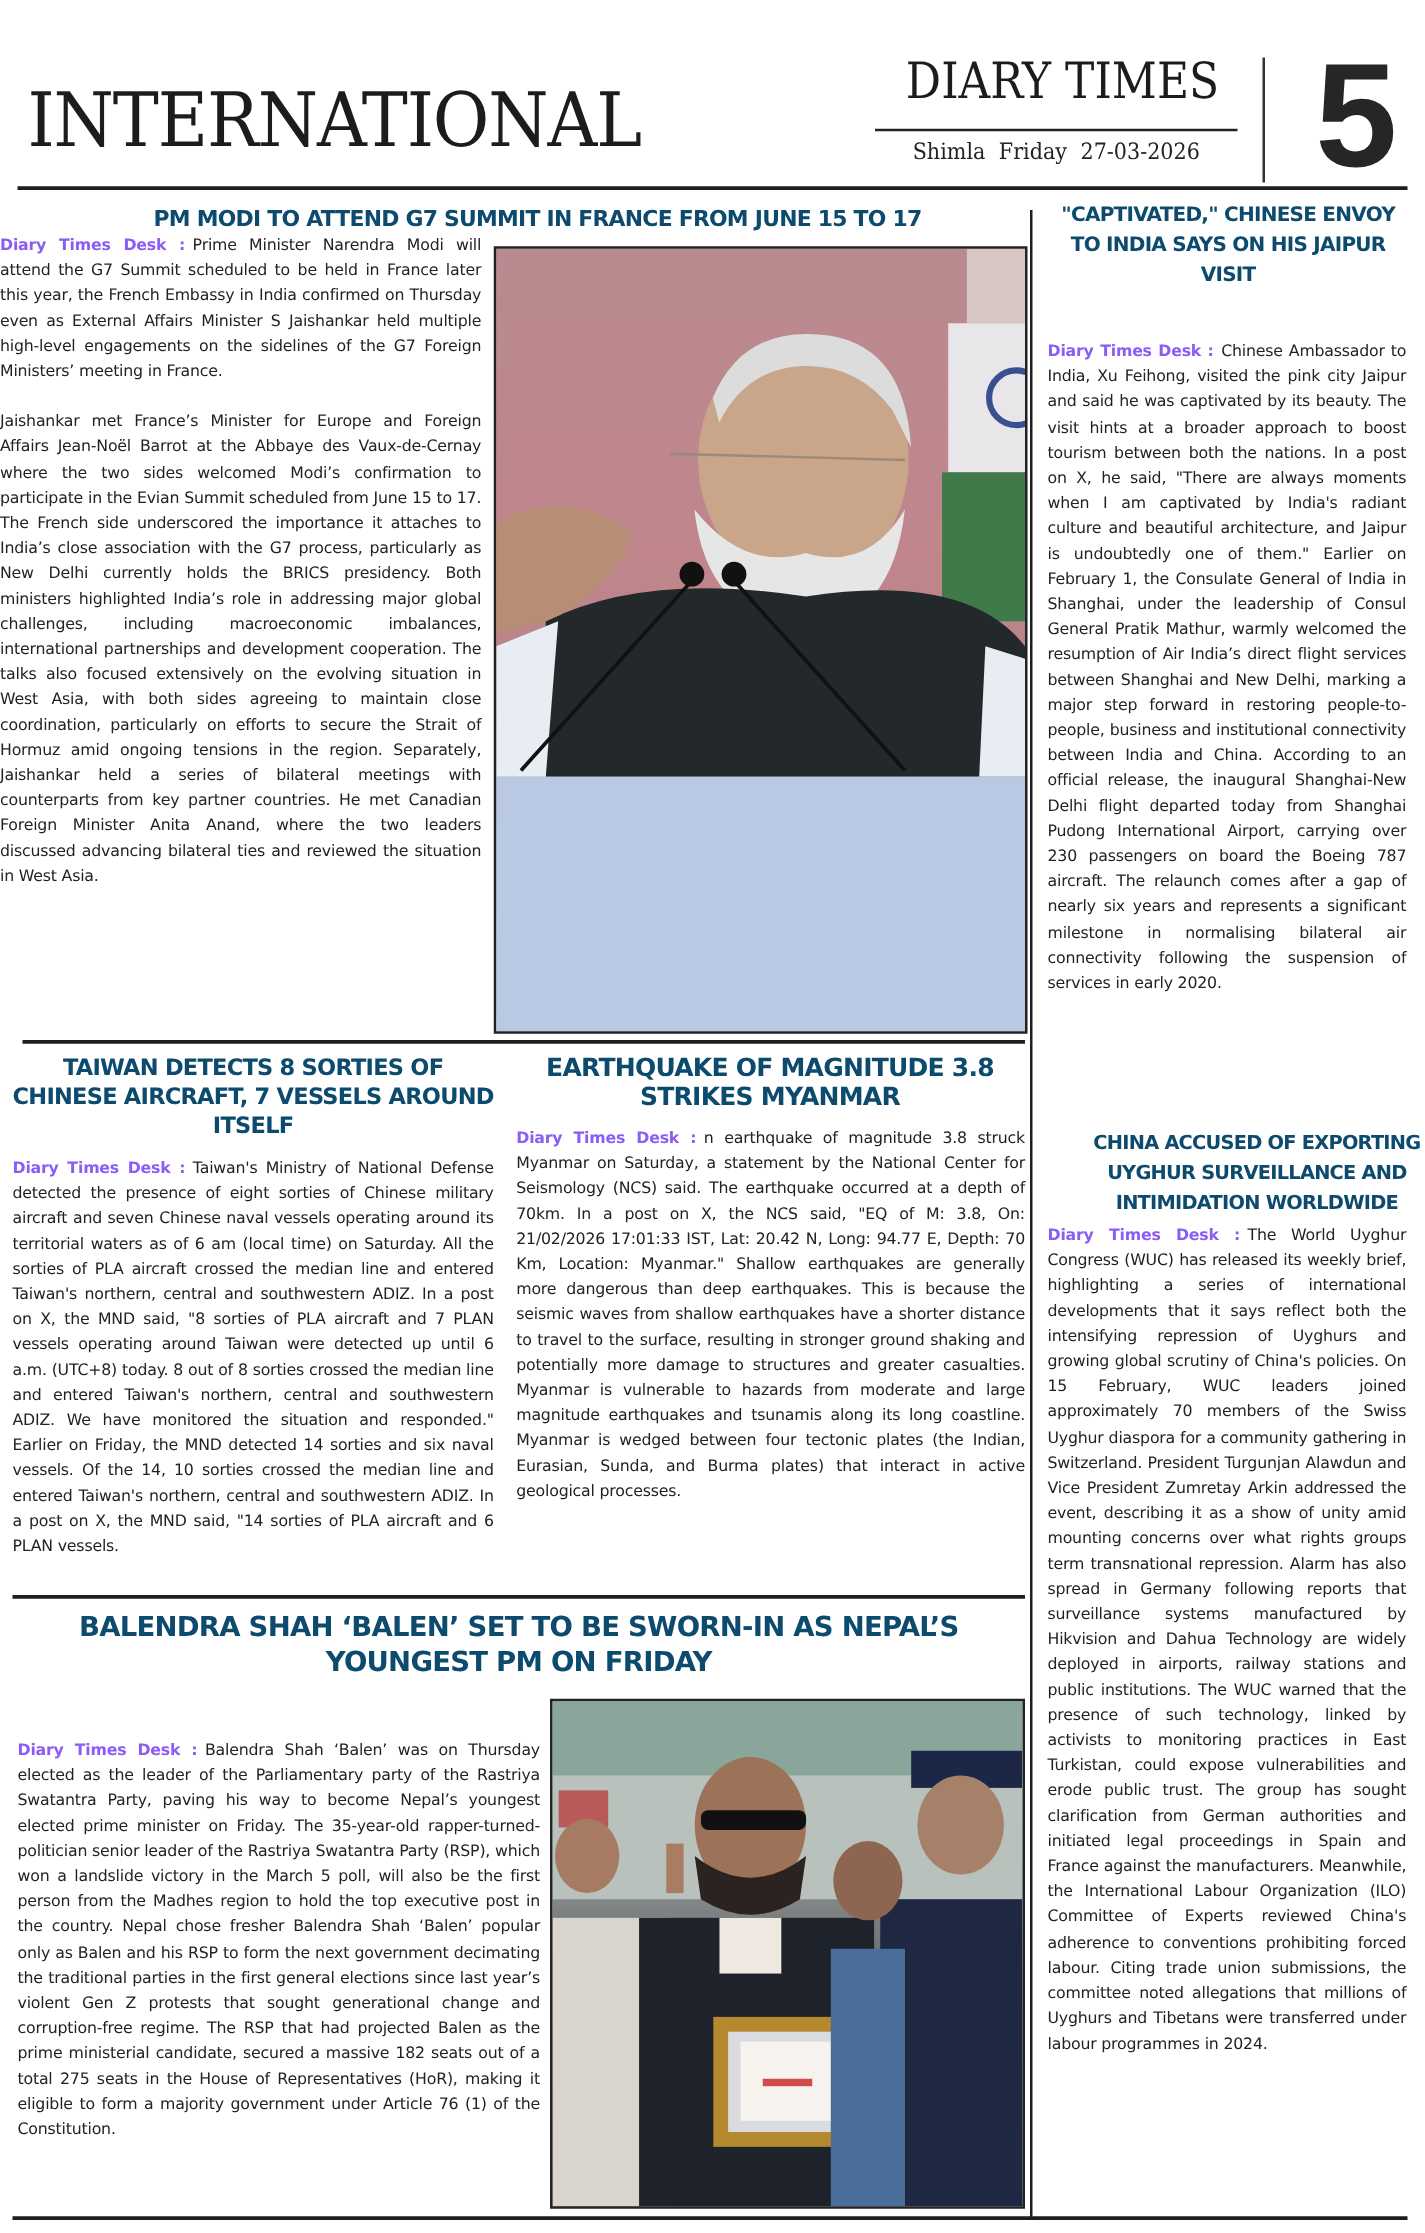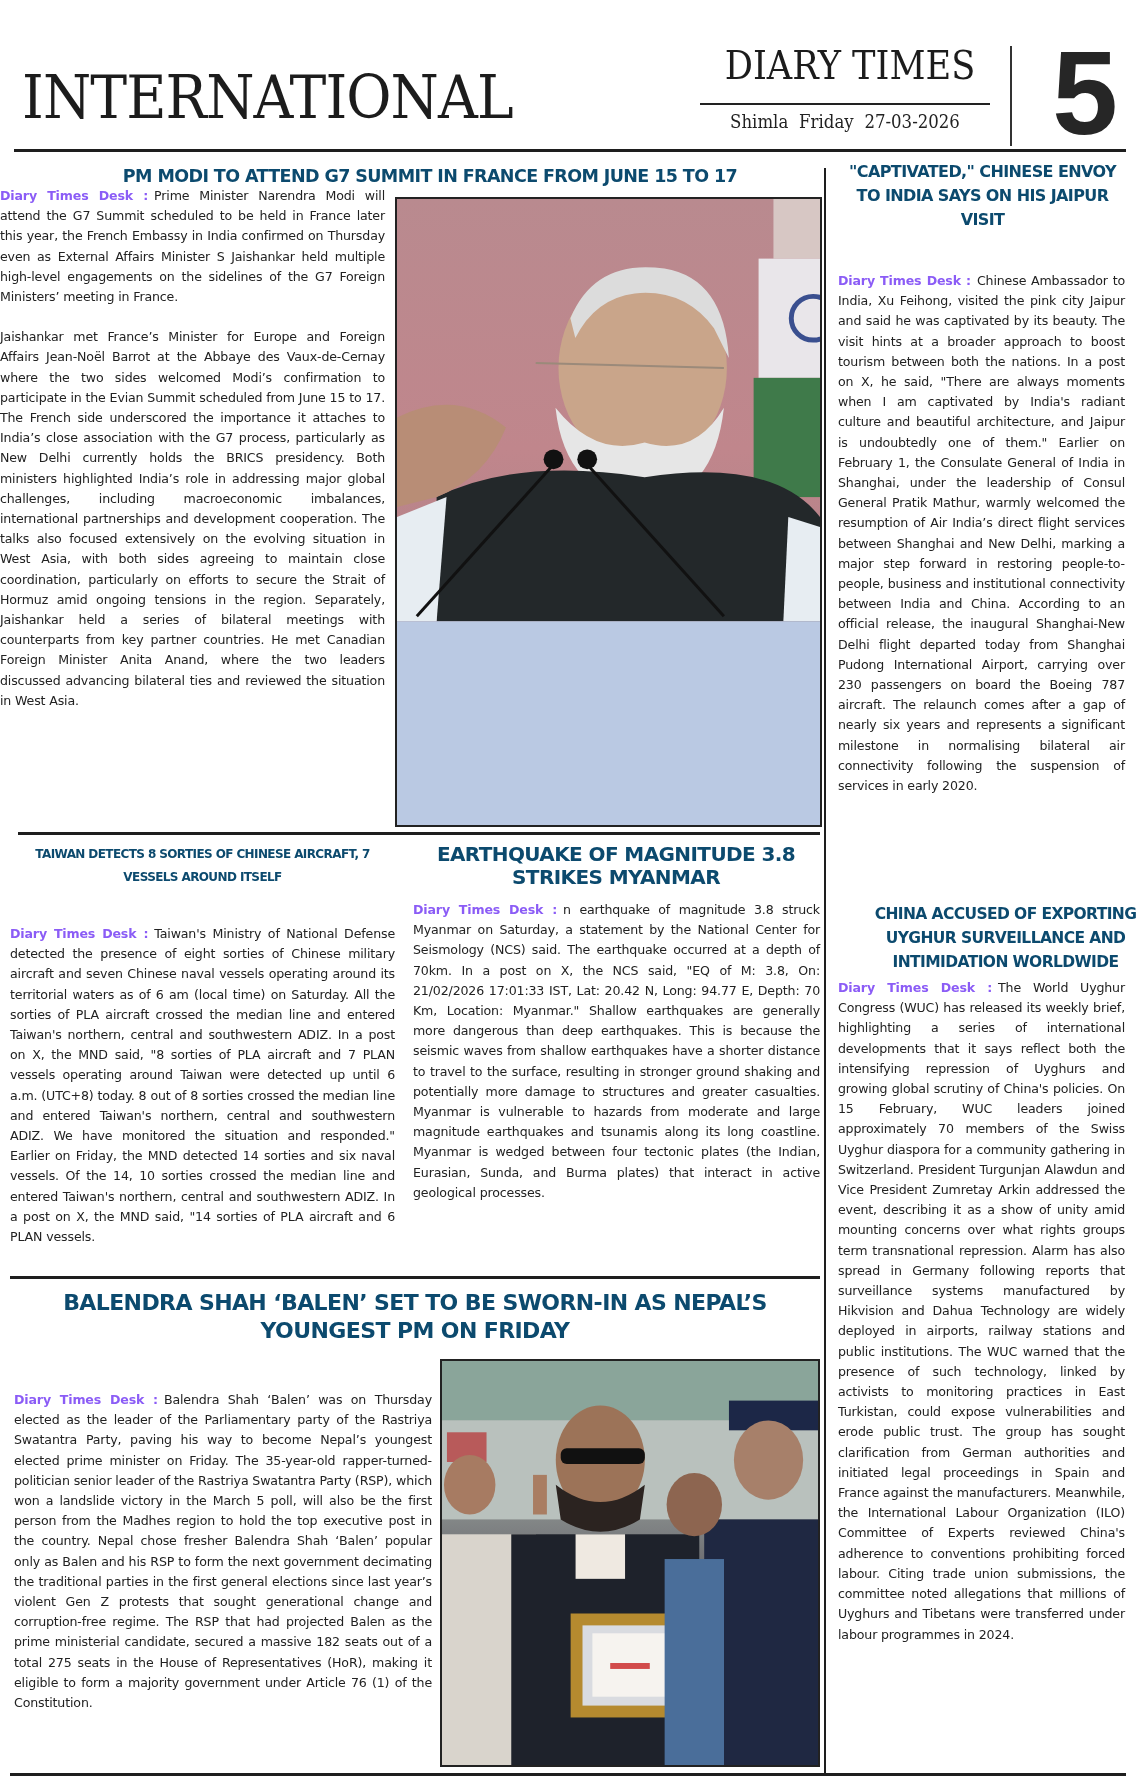--- a/index.html
+++ b/index.html
@@ -38,21 +38,21 @@
   .hrule { height: 3px; background: #1e1e1e; }
   .vrule { width: 2px; background: #1e1e1e; }
 
   
   .headline {
     font-family: "DejaVu Sans", sans-serif; font-weight: bold; color: #0c4a6e;
     text-align: center; letter-spacing: -0.6px;
   }
   .h-main { left: 40px; top: 163px; width: 780px; font-size: 17.5px; line-height: 26px; }
   .h-right { left: 835px; top: 160px; width: 295px; font-size: 16px; line-height: 24px; }
-  .h-taiwan { left: 10px; top: 843px; width: 385px; font-size: 12px; line-height: 23px; }
+  .h-taiwan { left: 10px; top: 843px; width: 385px; font-size: 18px; line-height: 23px; }
   .h-quake { left: 412px; top: 843px; width: 408px; font-size: 20px; line-height: 23px; }
   .h-china { left: 858px; top: 902px; width: 295px; font-size: 15.5px; line-height: 24px; }
   .h-balen { left: 15px; top: 1289px; width: 800px; font-size: 22px; line-height: 28px; }
 
   
   .body {
     font-family: "DejaVu Sans", sans-serif; font-size: 12.6px; line-height: 20.2px;
     text-align: justify; color: #222; letter-spacing: -0.15px;
   }
   .body p { margin: 0; }

